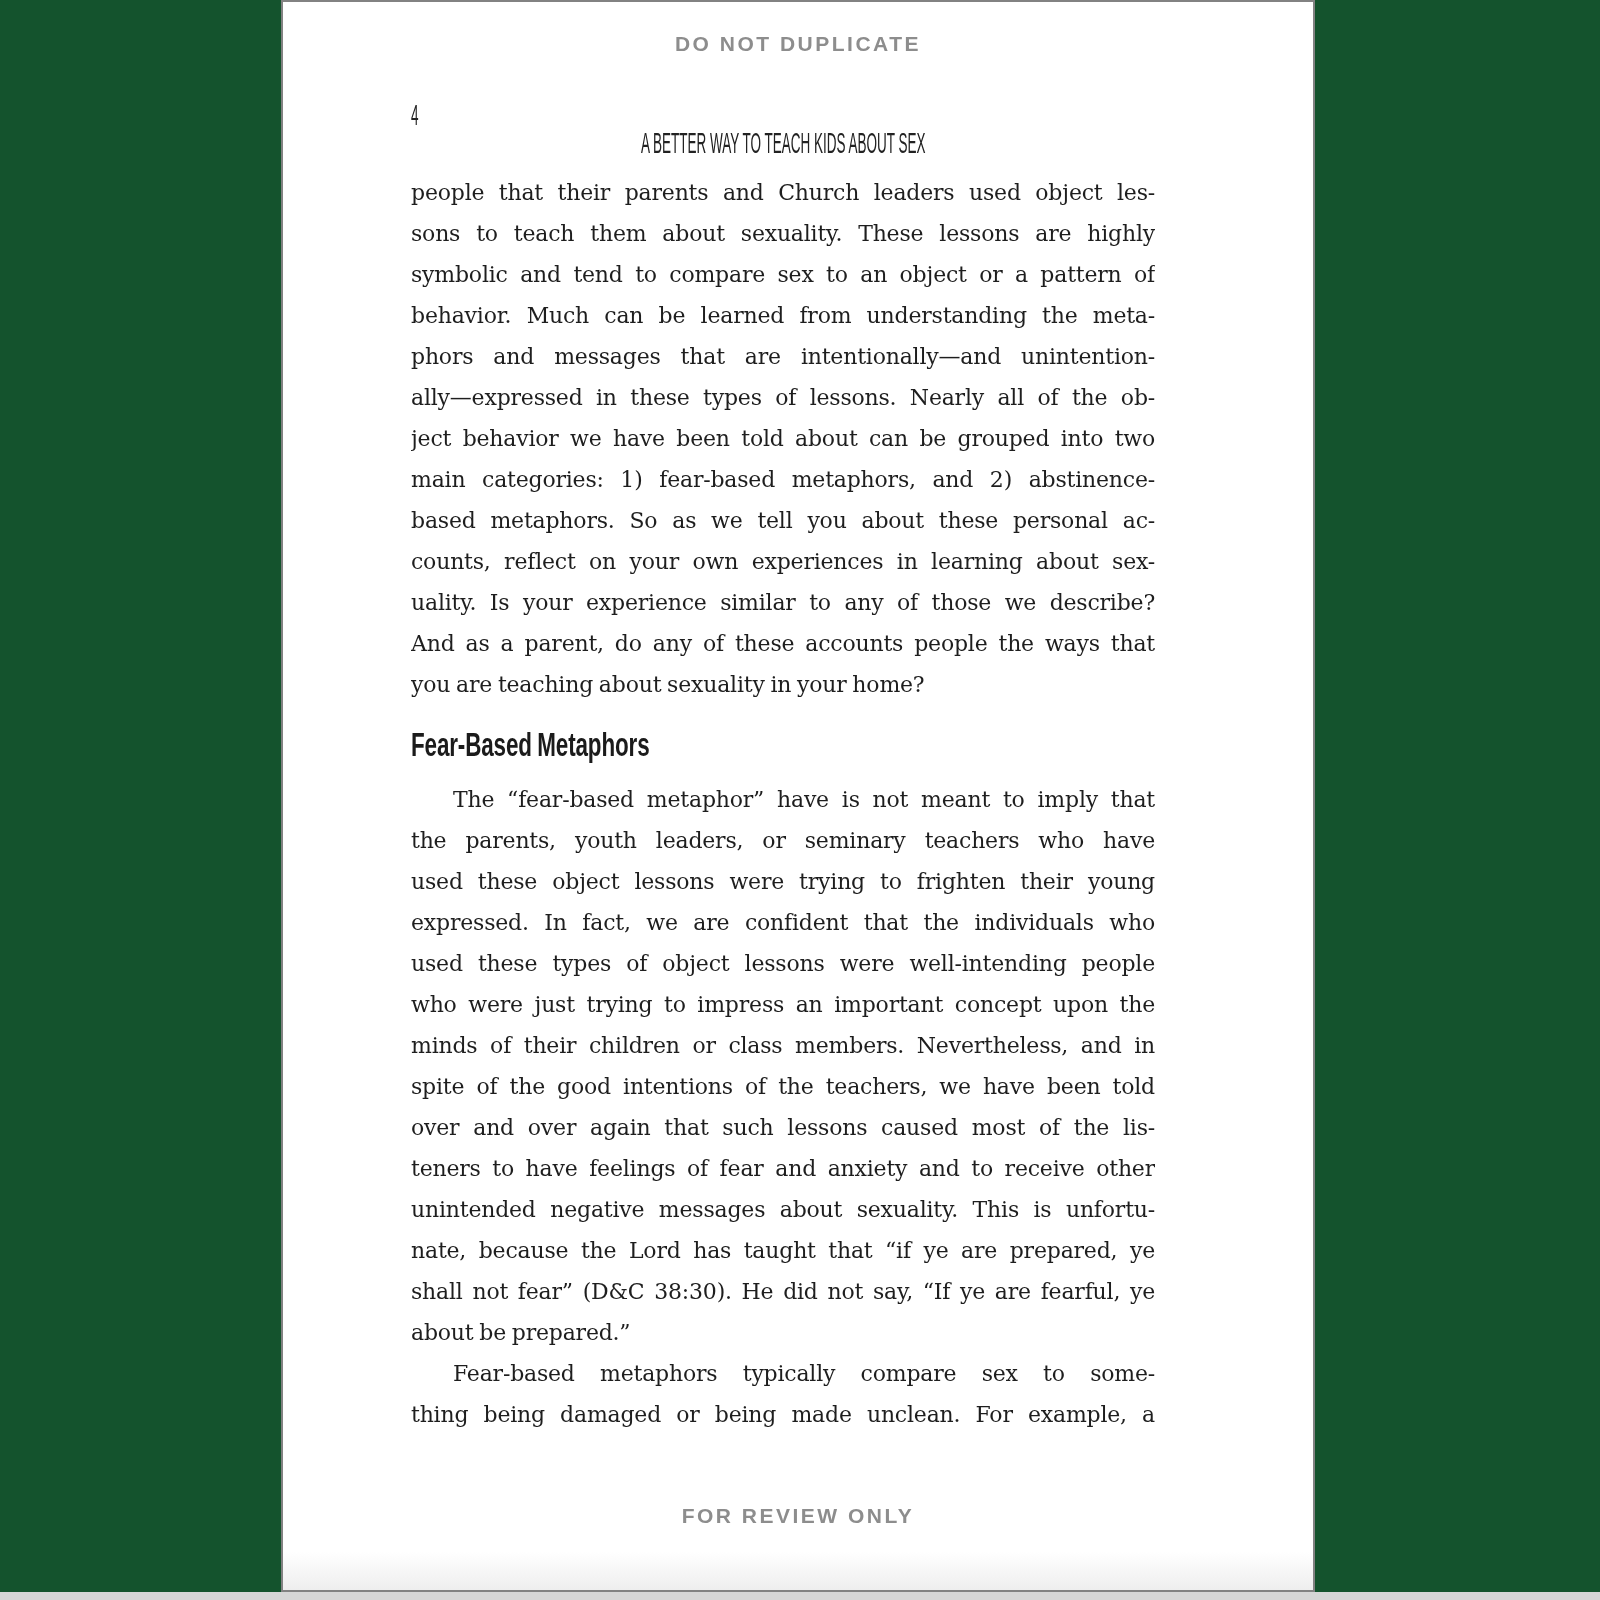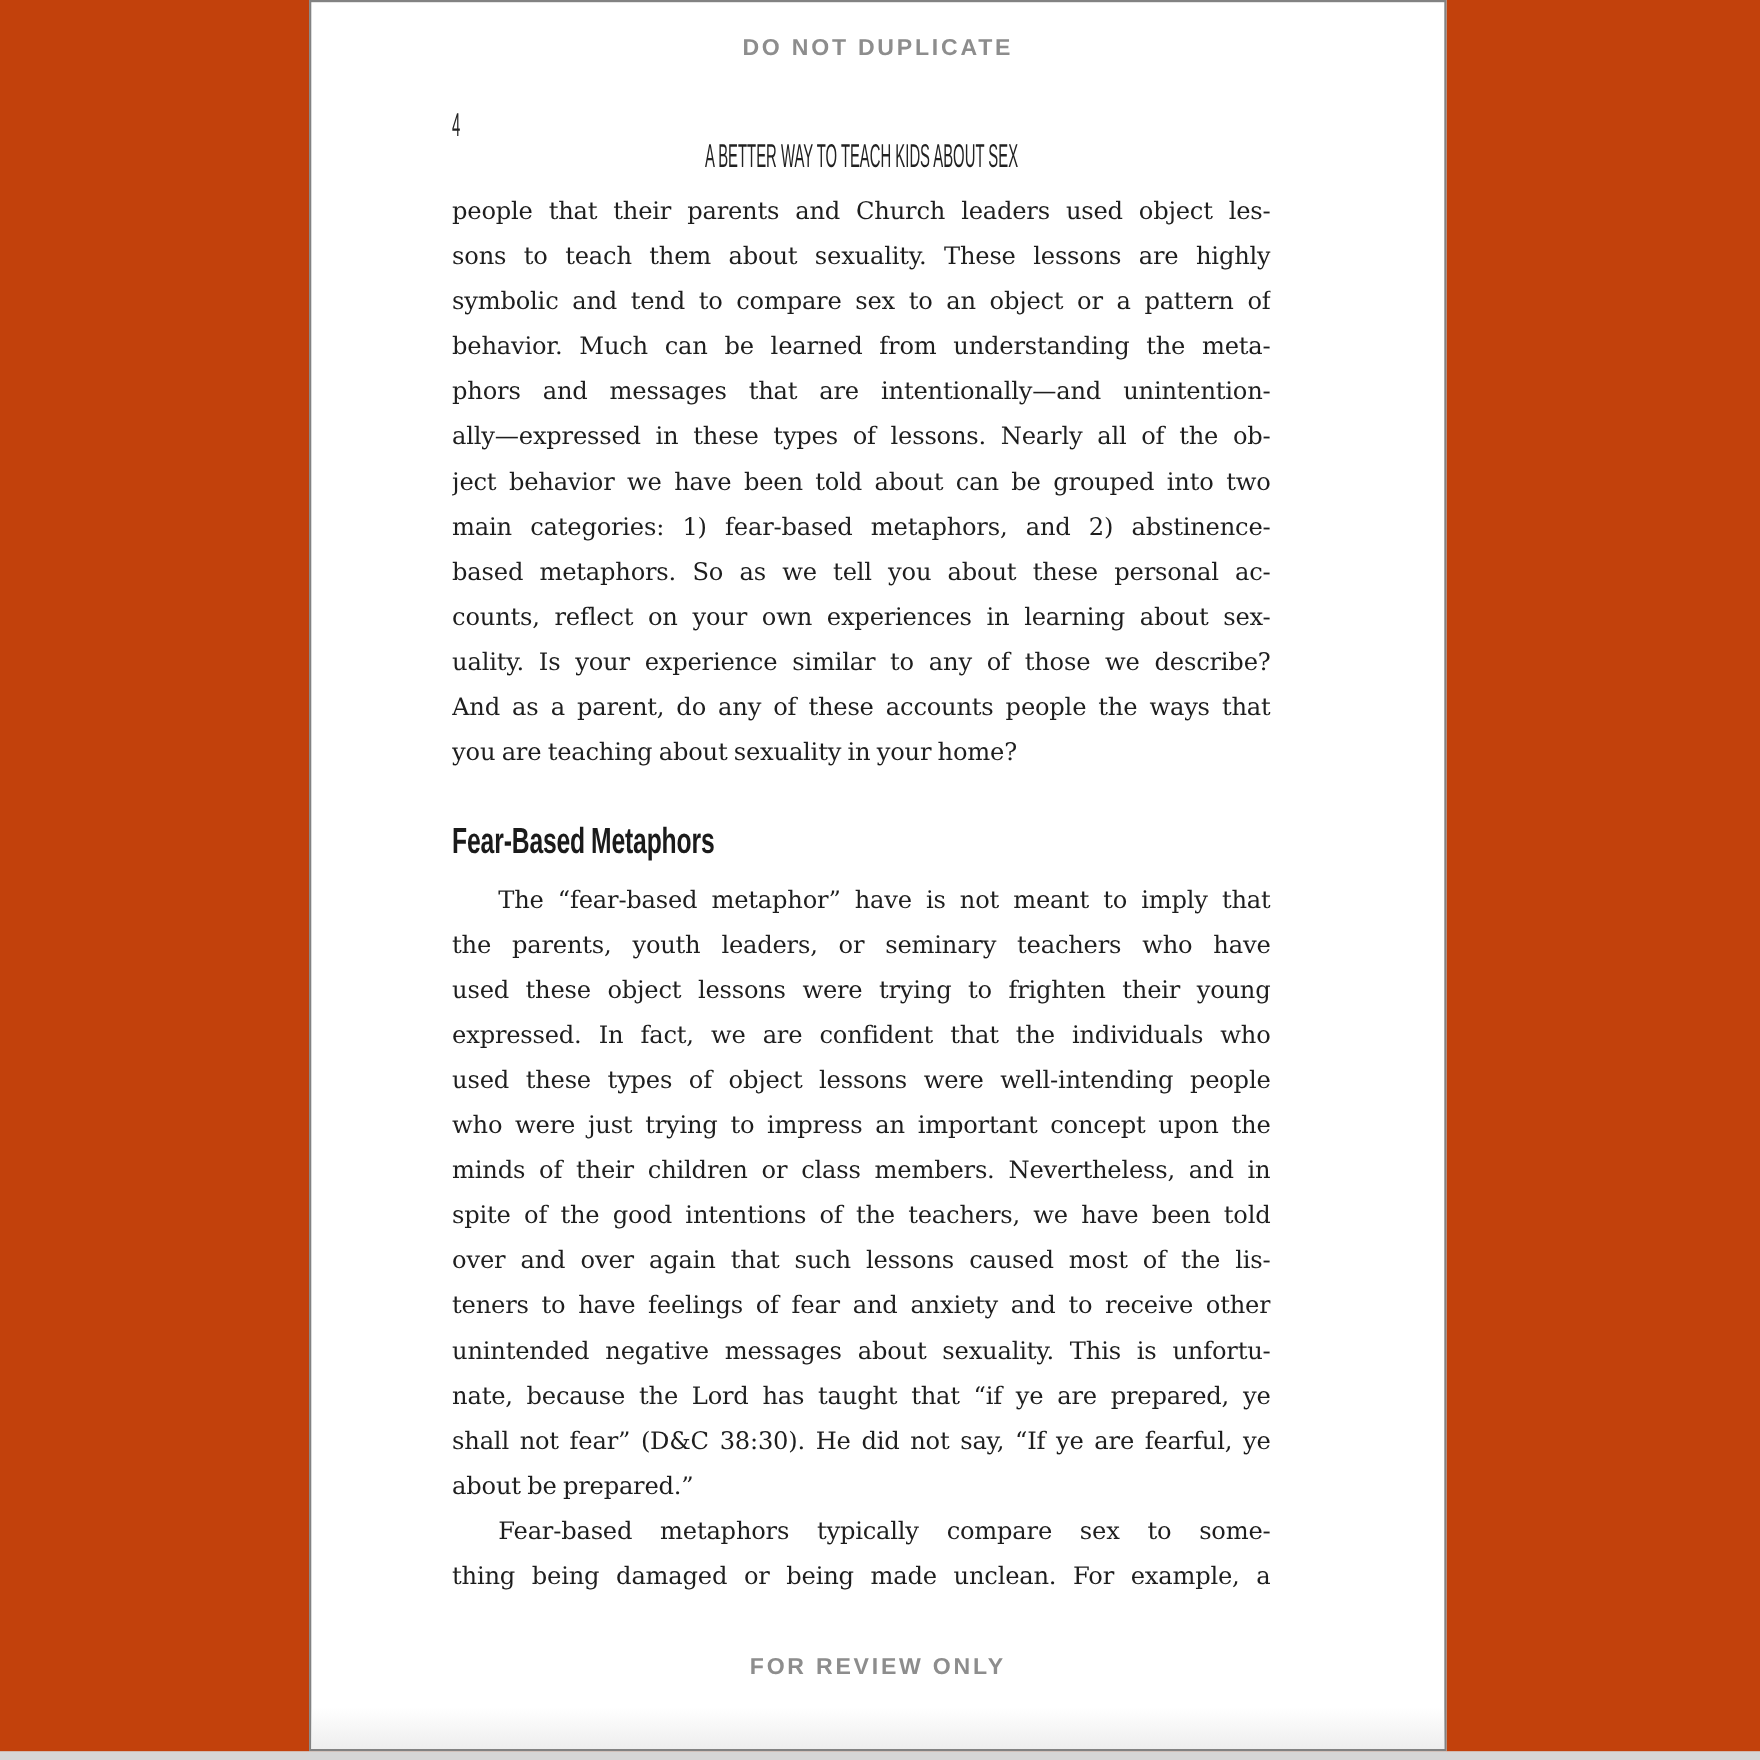--- a/index.html
+++ b/index.html
@@ -1,16 +1,16 @@
 <!DOCTYPE html>
 <html><head>
 <meta charset="utf-8">
 <style>
   html,body{margin:0;padding:0;background:#ffffff;}
-  .canvas{position:relative;width:1600px;height:1600px;background:#c2410c;overflow:hidden;
+  .canvas{position:relative;width:1600px;height:1600px;background:#14532d;overflow:hidden;
           font-family:"Liberation Sans",sans-serif;}
   .page{position:absolute;left:281px;top:0px;width:1030px;height:1588px;
         border:2px solid #828282;background:#ffffff;}
   .stamp{position:absolute;left:0;right:0;text-align:center;
          font-family:"Liberation Sans",sans-serif;font-weight:700;
          font-size:21px;letter-spacing:2.5px;color:#8d8d8d;}
   .stamp-top{top:30px;}
   .stamp-bottom{top:1502px;}
   .runhead{position:absolute;left:128px;width:744px;top:99px;height:28px;}
   .pagenum{position:absolute;left:0;top:0;}
@@ -22,21 +22,21 @@
   .runtitle .cond{transform-origin:50% 50%;}
   .body{position:absolute;left:128px;width:744px;top:170px;
         font-family:"DejaVu Serif",serif;font-size:22px;color:#1e1e1e;
         letter-spacing:-0.2px;word-spacing:-1px;}
   .para{margin:0;}
   .line{height:41px;line-height:41px;text-align:justify;text-align-last:justify;
         overflow:hidden;}
   .line.lastline{text-align-last:left;}
   .line.indent{text-indent:42px;}
   .it{}
-  .heading{margin-top:40px;margin-bottom:15px;height:38px;line-height:38px;}
+  .heading{margin-top:21px;margin-bottom:15px;height:38px;line-height:38px;}
   .heading-inner{display:inline-block;font-family:"Liberation Sans",sans-serif;
         font-weight:700;font-size:33px;color:#1b1b1b;transform:scaleX(0.68);
         transform-origin:0 50%;white-space:nowrap;}
   .bottom-fade{position:absolute;left:0;right:0;bottom:0;height:38px;
         background:linear-gradient(to bottom, rgba(240,240,240,0), #eeeeee);}
   .bottom-band{position:absolute;left:0;right:0;top:1592px;height:8px;background:#d6d6d6;}
 </style>
 </head>
 <body>
 

